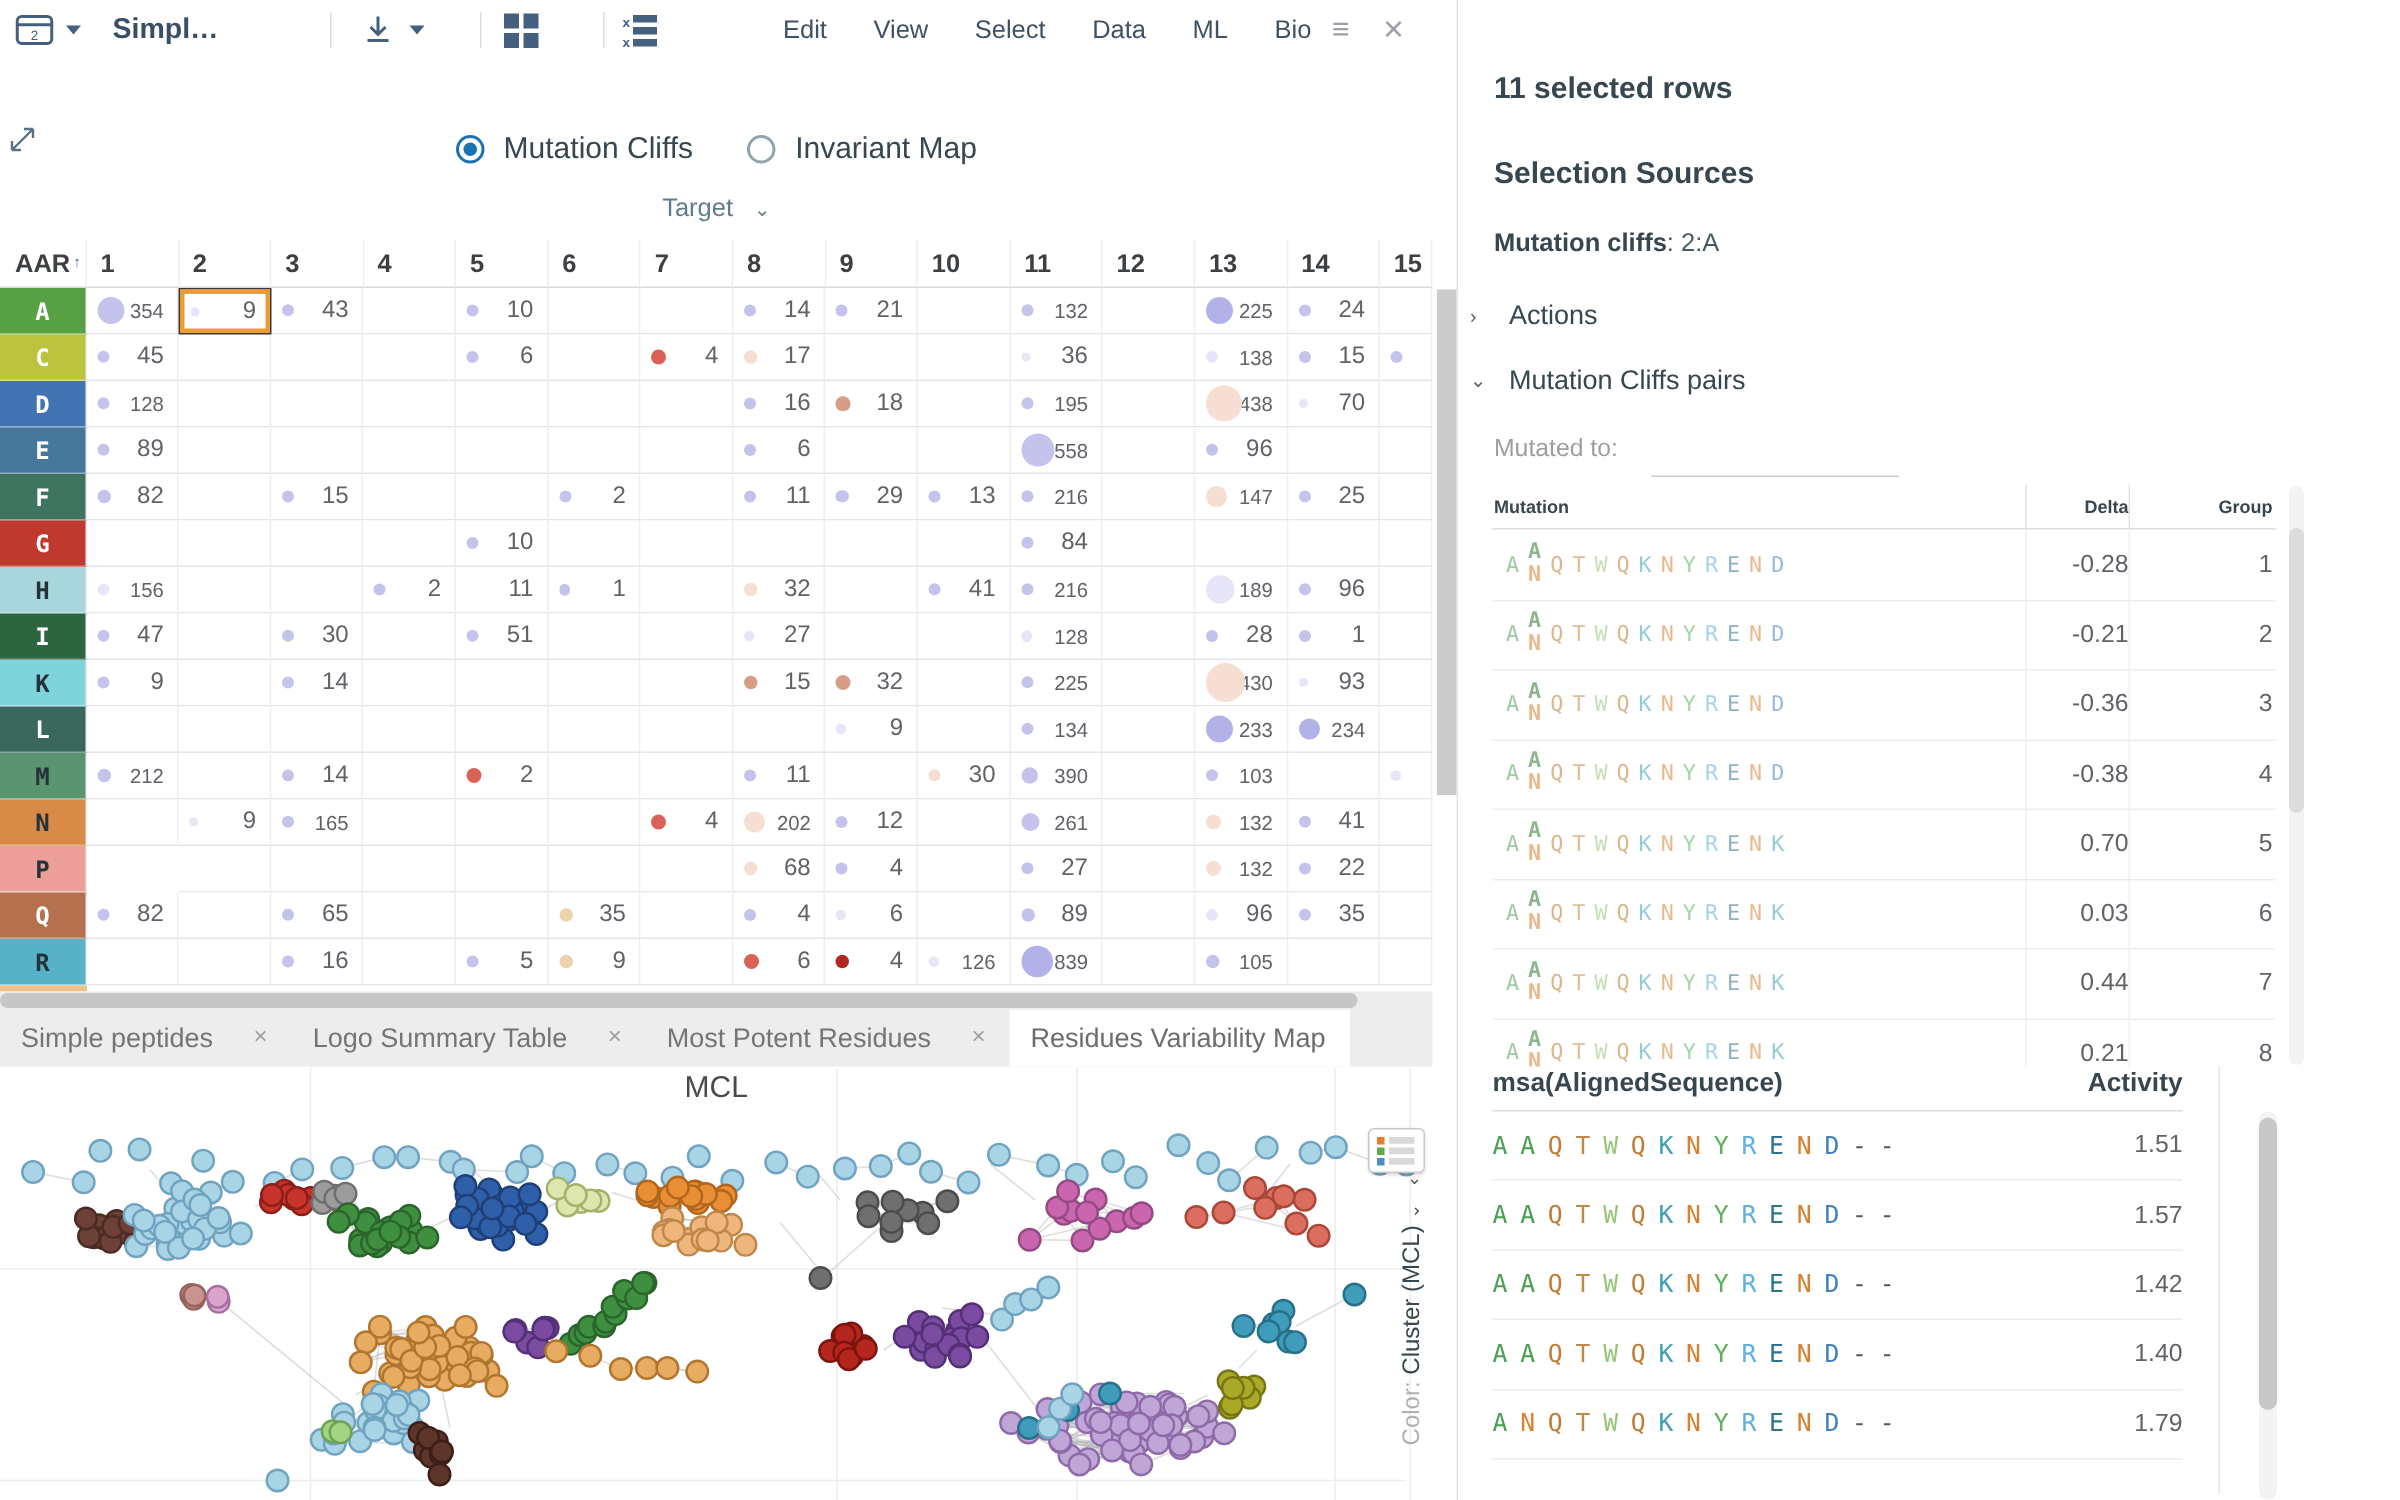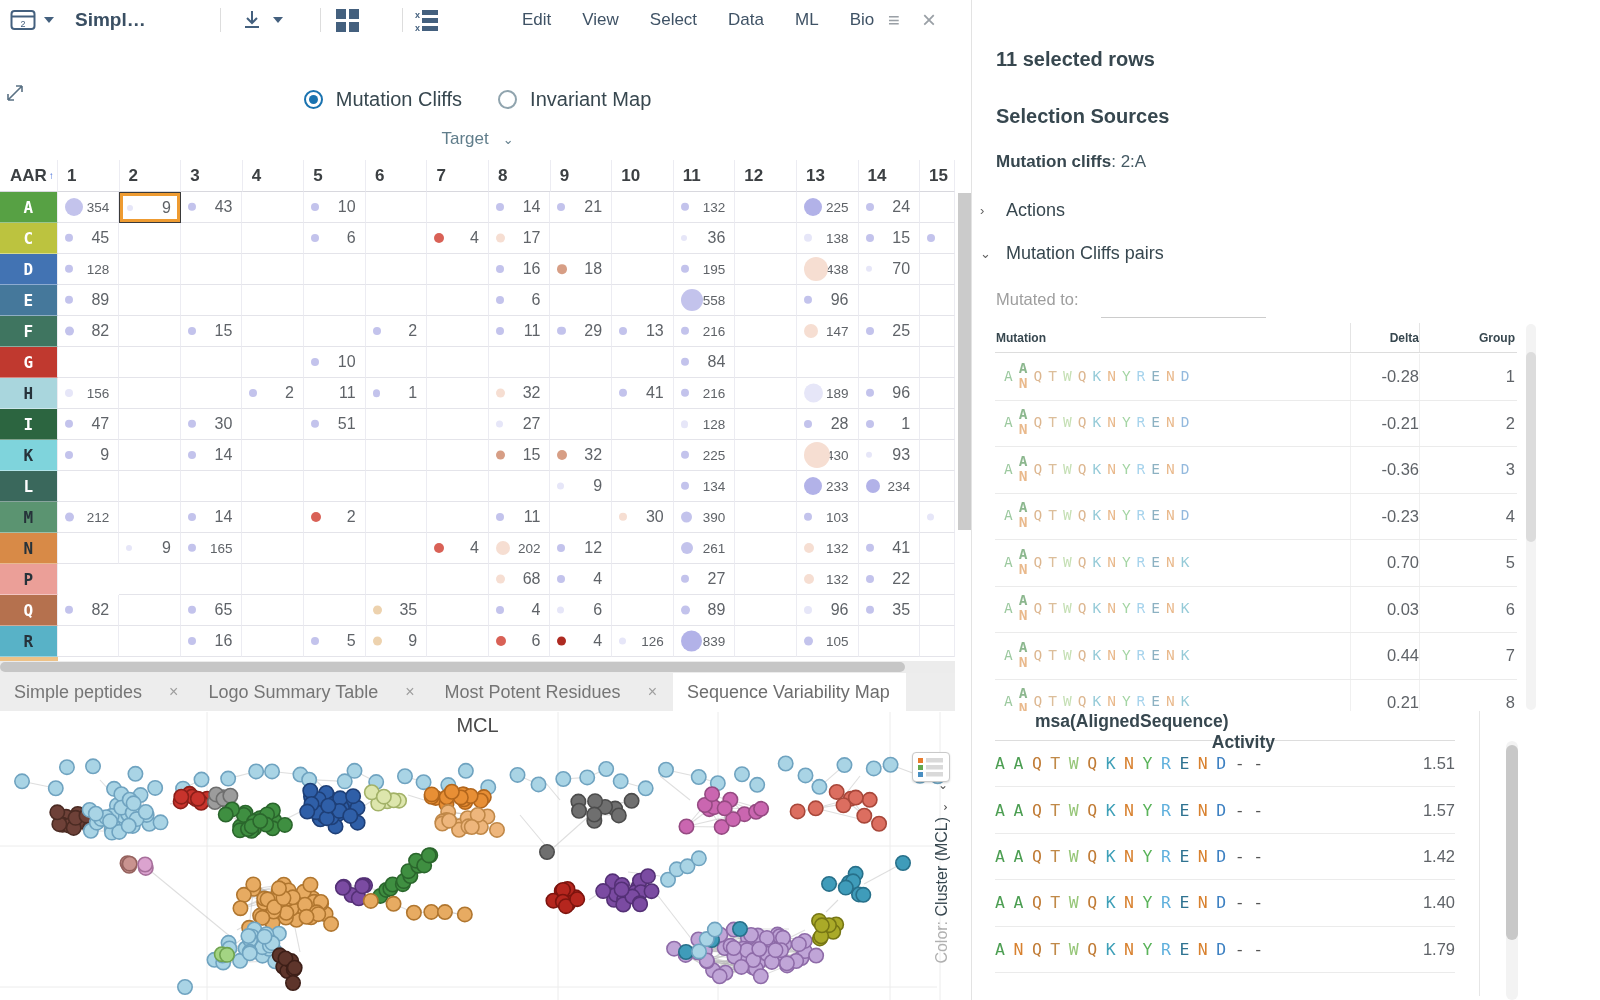--- a/index.html
+++ b/index.html
@@ -100,22 +100,22 @@
      border-left:1px solid #f0f0f0; height:100%; display:flex; align-items:center; justify-content:flex-end; }
   .prow .gcell { width:98px; text-align:right; font-size:16.5px; color:#5f6368;
      border-left:1px solid #f0f0f0; height:100%; display:flex; align-items:center; justify-content:flex-end; padding-right:2px; }
   .seq-faded { font-family:"DejaVu Sans Mono", monospace; font-size:14.5px; letter-spacing:6px;
      opacity:.55; white-space:nowrap; }
   .stackAA { display:inline-block; vertical-align:middle; opacity:1; line-height:15px;
      font-size:14.5px; font-weight:bold; text-align:center; letter-spacing:0;
      margin-right:6px; transform:translateY(-1px); }
   .seq-full { font-family:"DejaVu Sans Mono", monospace; font-size:16.5px; letter-spacing:8.5px;
      white-space:nowrap; }
-  .msa-head { position:absolute; display:flex; height:30px; align-items:center;
-     border-bottom:1px solid #ddd; font-weight:bold; color:#37474f; font-size:17.5px;flex-direction:column; }
+  .msa-head { position:absolute; display:flex; height:30px; 
+     border-bottom:1px solid #ddd; font-weight:bold; color:#37474f; font-size:17.5px; }
   .msa-seq-h { width:380px; }
   .msa-act-h { width:100px; text-align:right; }
   #msa-rows { position:absolute; }
   .msarow { display:flex; height:46.4px; align-items:center; border-bottom:1px solid #ebebeb; }
   .msarow .seqcell { width:380px; }
   .msarow .acell { width:100px; text-align:right; font-size:16.5px; color:#5f6368; }
   .vsep { position:absolute; width:1px; background:#e6e6e6; }
   .sb-track { position:absolute; background:#f3f3f3; border-radius:6px; }
   .sb-thumb { position:absolute; background:#c8c8c8; border-radius:6px; }
 </style>
@@ -814,21 +814,21 @@
       </div>
       <div class="tab">
         <span>Logo Summary Table</span>
         <span class="x">×</span>
       </div>
       <div class="tab">
         <span>Most Potent Residues</span>
         <span class="x">×</span>
       </div>
       <div class="tab active">
-        <span>Sequence Variability Map</span>
+        <span>Residues Variability Map</span>
       </div>
     </div>
 
   <div class="mcl-title">MCL</div>
   <svg id="graph" width="955" height="290" viewBox="0 710 955 290">
       <g>
         <line x1="207" y1="712" x2="207" y2="1000" stroke="#ececec" stroke-opacity="1" stroke-width="1"></line>
         <line x1="558" y1="712" x2="558" y2="1000" stroke="#ececec" stroke-opacity="1" stroke-width="1"></line>
         <line x1="718" y1="712" x2="718" y2="1000" stroke="#ececec" stroke-opacity="1" stroke-width="1"></line>
         <line x1="890" y1="712" x2="890" y2="1000" stroke="#ececec" stroke-opacity="1" stroke-width="1"></line>
@@ -1911,21 +1911,21 @@
           <div class="dcell">-0.21</div>
           <div class="gcell">2</div>
         </div>
         <div class="prow">
           <div class="seqcell"><span class="seq-faded"><span style="color: rgb(76, 158, 82);">A</span><span class="stackAA" style="opacity: 1.6;"><div style="color: rgb(47, 125, 51);">A</div><div style="color: rgb(216, 129, 47);">N</div></span><span style="color: rgb(192, 123, 53);">Q</span><span style="color: rgb(192, 137, 72);">T</span><span style="color: rgb(150, 198, 120);">W</span><span style="color: rgb(192, 123, 53);">Q</span><span style="color: rgb(63, 160, 184);">K</span><span style="color: rgb(216, 129, 47);">N</span><span style="color: rgb(90, 179, 90);">Y</span><span style="color: rgb(95, 176, 221);">R</span><span style="color: rgb(47, 115, 145);">E</span><span style="color: rgb(216, 129, 47);">N</span><span style="color: rgb(60, 128, 194);">D</span></span></div>
           <div class="dcell">-0.36</div>
           <div class="gcell">3</div>
         </div>
         <div class="prow">
           <div class="seqcell"><span class="seq-faded"><span style="color: rgb(76, 158, 82);">A</span><span class="stackAA" style="opacity: 1.6;"><div style="color: rgb(47, 125, 51);">A</div><div style="color: rgb(216, 129, 47);">N</div></span><span style="color: rgb(192, 123, 53);">Q</span><span style="color: rgb(192, 137, 72);">T</span><span style="color: rgb(150, 198, 120);">W</span><span style="color: rgb(192, 123, 53);">Q</span><span style="color: rgb(63, 160, 184);">K</span><span style="color: rgb(216, 129, 47);">N</span><span style="color: rgb(90, 179, 90);">Y</span><span style="color: rgb(95, 176, 221);">R</span><span style="color: rgb(47, 115, 145);">E</span><span style="color: rgb(216, 129, 47);">N</span><span style="color: rgb(60, 128, 194);">D</span></span></div>
-          <div class="dcell">-0.23</div>
+          <div class="dcell">-0.38</div>
           <div class="gcell">4</div>
         </div>
         <div class="prow">
           <div class="seqcell"><span class="seq-faded"><span style="color: rgb(76, 158, 82);">A</span><span class="stackAA" style="opacity: 1.6;"><div style="color: rgb(47, 125, 51);">A</div><div style="color: rgb(216, 129, 47);">N</div></span><span style="color: rgb(192, 123, 53);">Q</span><span style="color: rgb(192, 137, 72);">T</span><span style="color: rgb(150, 198, 120);">W</span><span style="color: rgb(192, 123, 53);">Q</span><span style="color: rgb(63, 160, 184);">K</span><span style="color: rgb(216, 129, 47);">N</span><span style="color: rgb(90, 179, 90);">Y</span><span style="color: rgb(95, 176, 221);">R</span><span style="color: rgb(47, 115, 145);">E</span><span style="color: rgb(216, 129, 47);">N</span><span style="color: rgb(63, 160, 184);">K</span></span></div>
           <div class="dcell">0.70</div>
           <div class="gcell">5</div>
         </div>
         <div class="prow">
           <div class="seqcell"><span class="seq-faded"><span style="color: rgb(76, 158, 82);">A</span><span class="stackAA" style="opacity: 1.6;"><div style="color: rgb(47, 125, 51);">A</div><div style="color: rgb(216, 129, 47);">N</div></span><span style="color: rgb(192, 123, 53);">Q</span><span style="color: rgb(192, 137, 72);">T</span><span style="color: rgb(150, 198, 120);">W</span><span style="color: rgb(192, 123, 53);">Q</span><span style="color: rgb(63, 160, 184);">K</span><span style="color: rgb(216, 129, 47);">N</span><span style="color: rgb(90, 179, 90);">Y</span><span style="color: rgb(95, 176, 221);">R</span><span style="color: rgb(47, 115, 145);">E</span><span style="color: rgb(216, 129, 47);">N</span><span style="color: rgb(63, 160, 184);">K</span></span></div>
           <div class="dcell">0.03</div>

